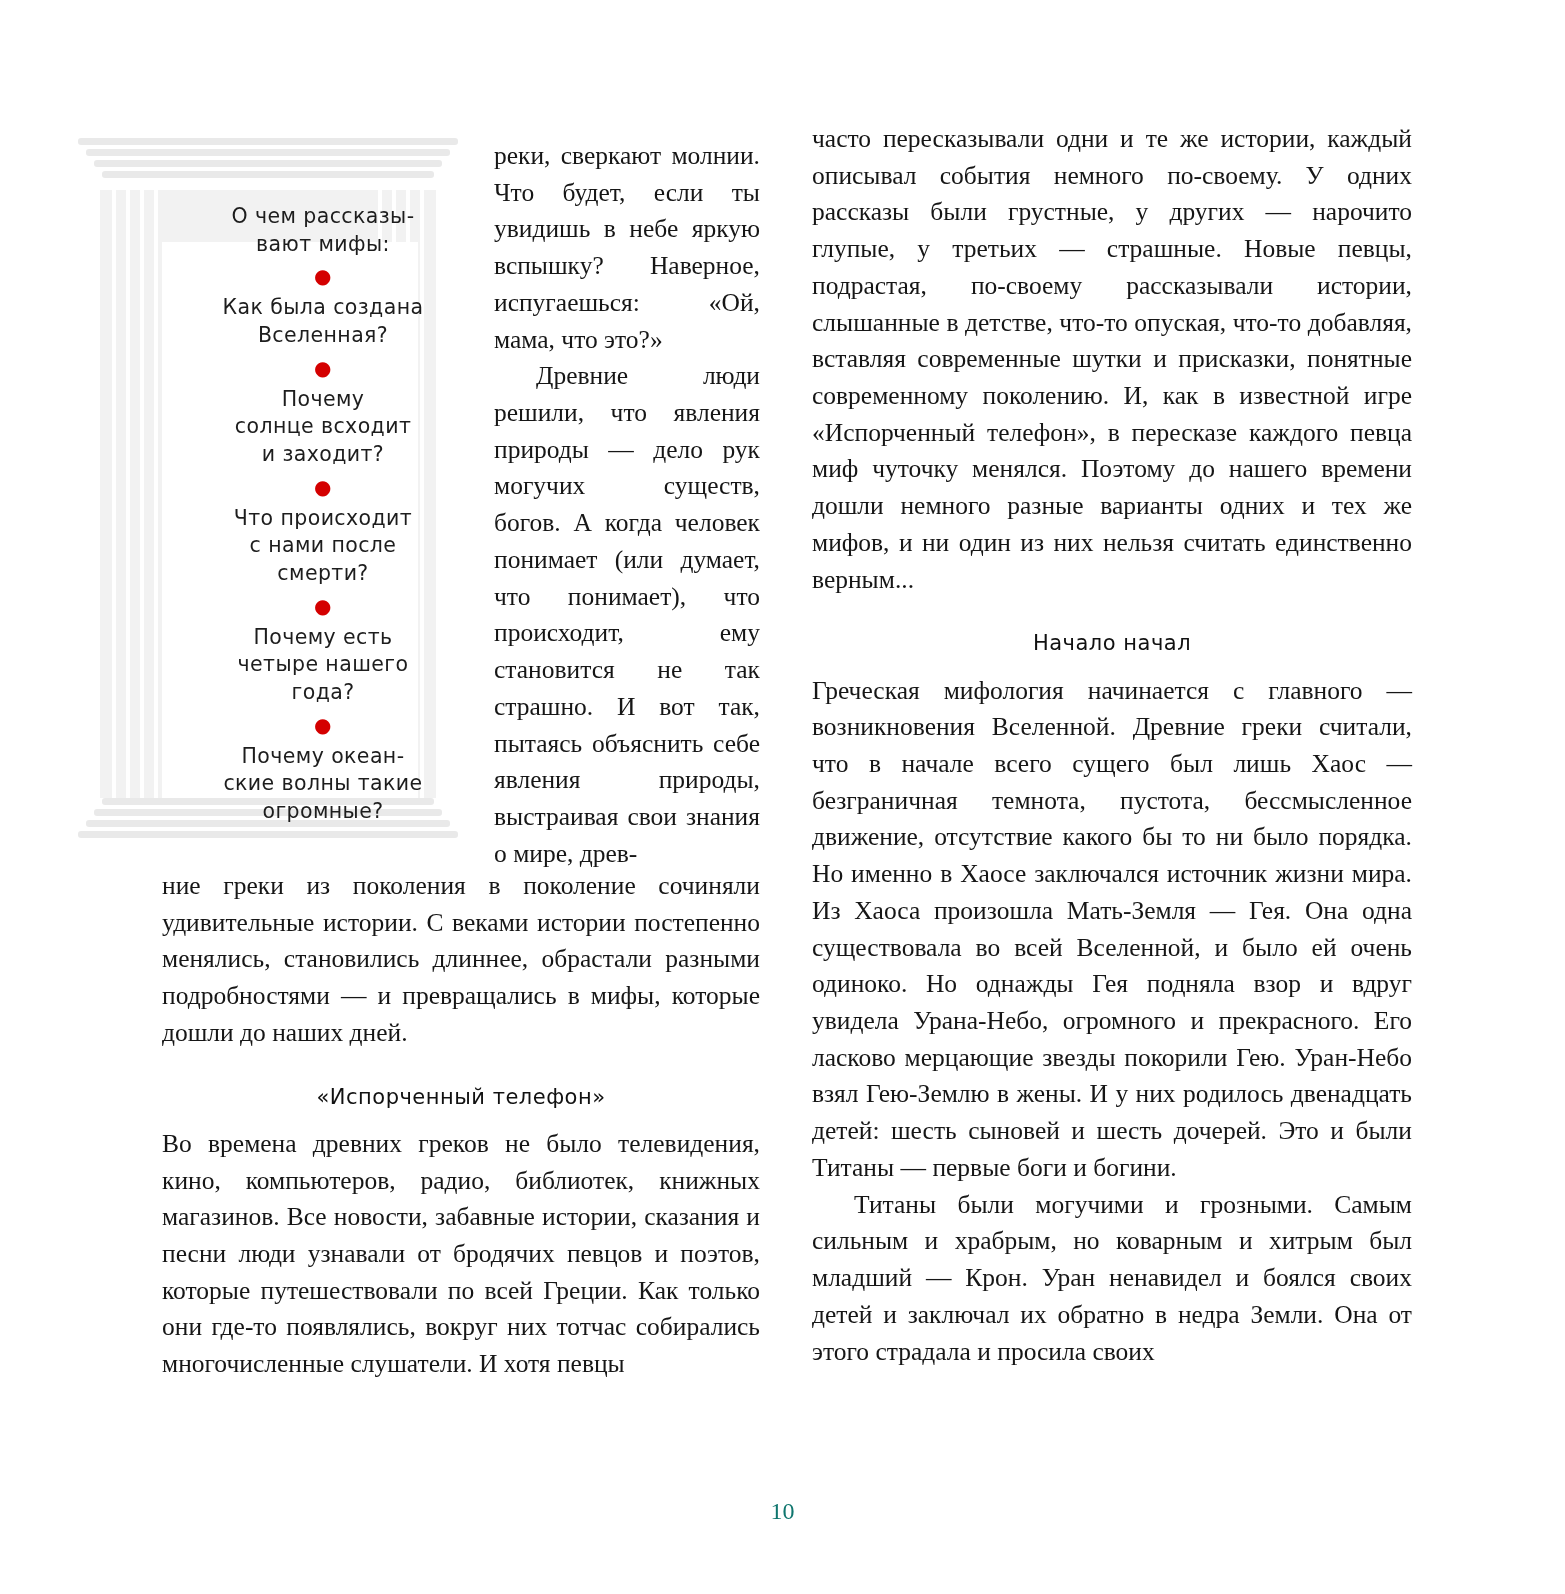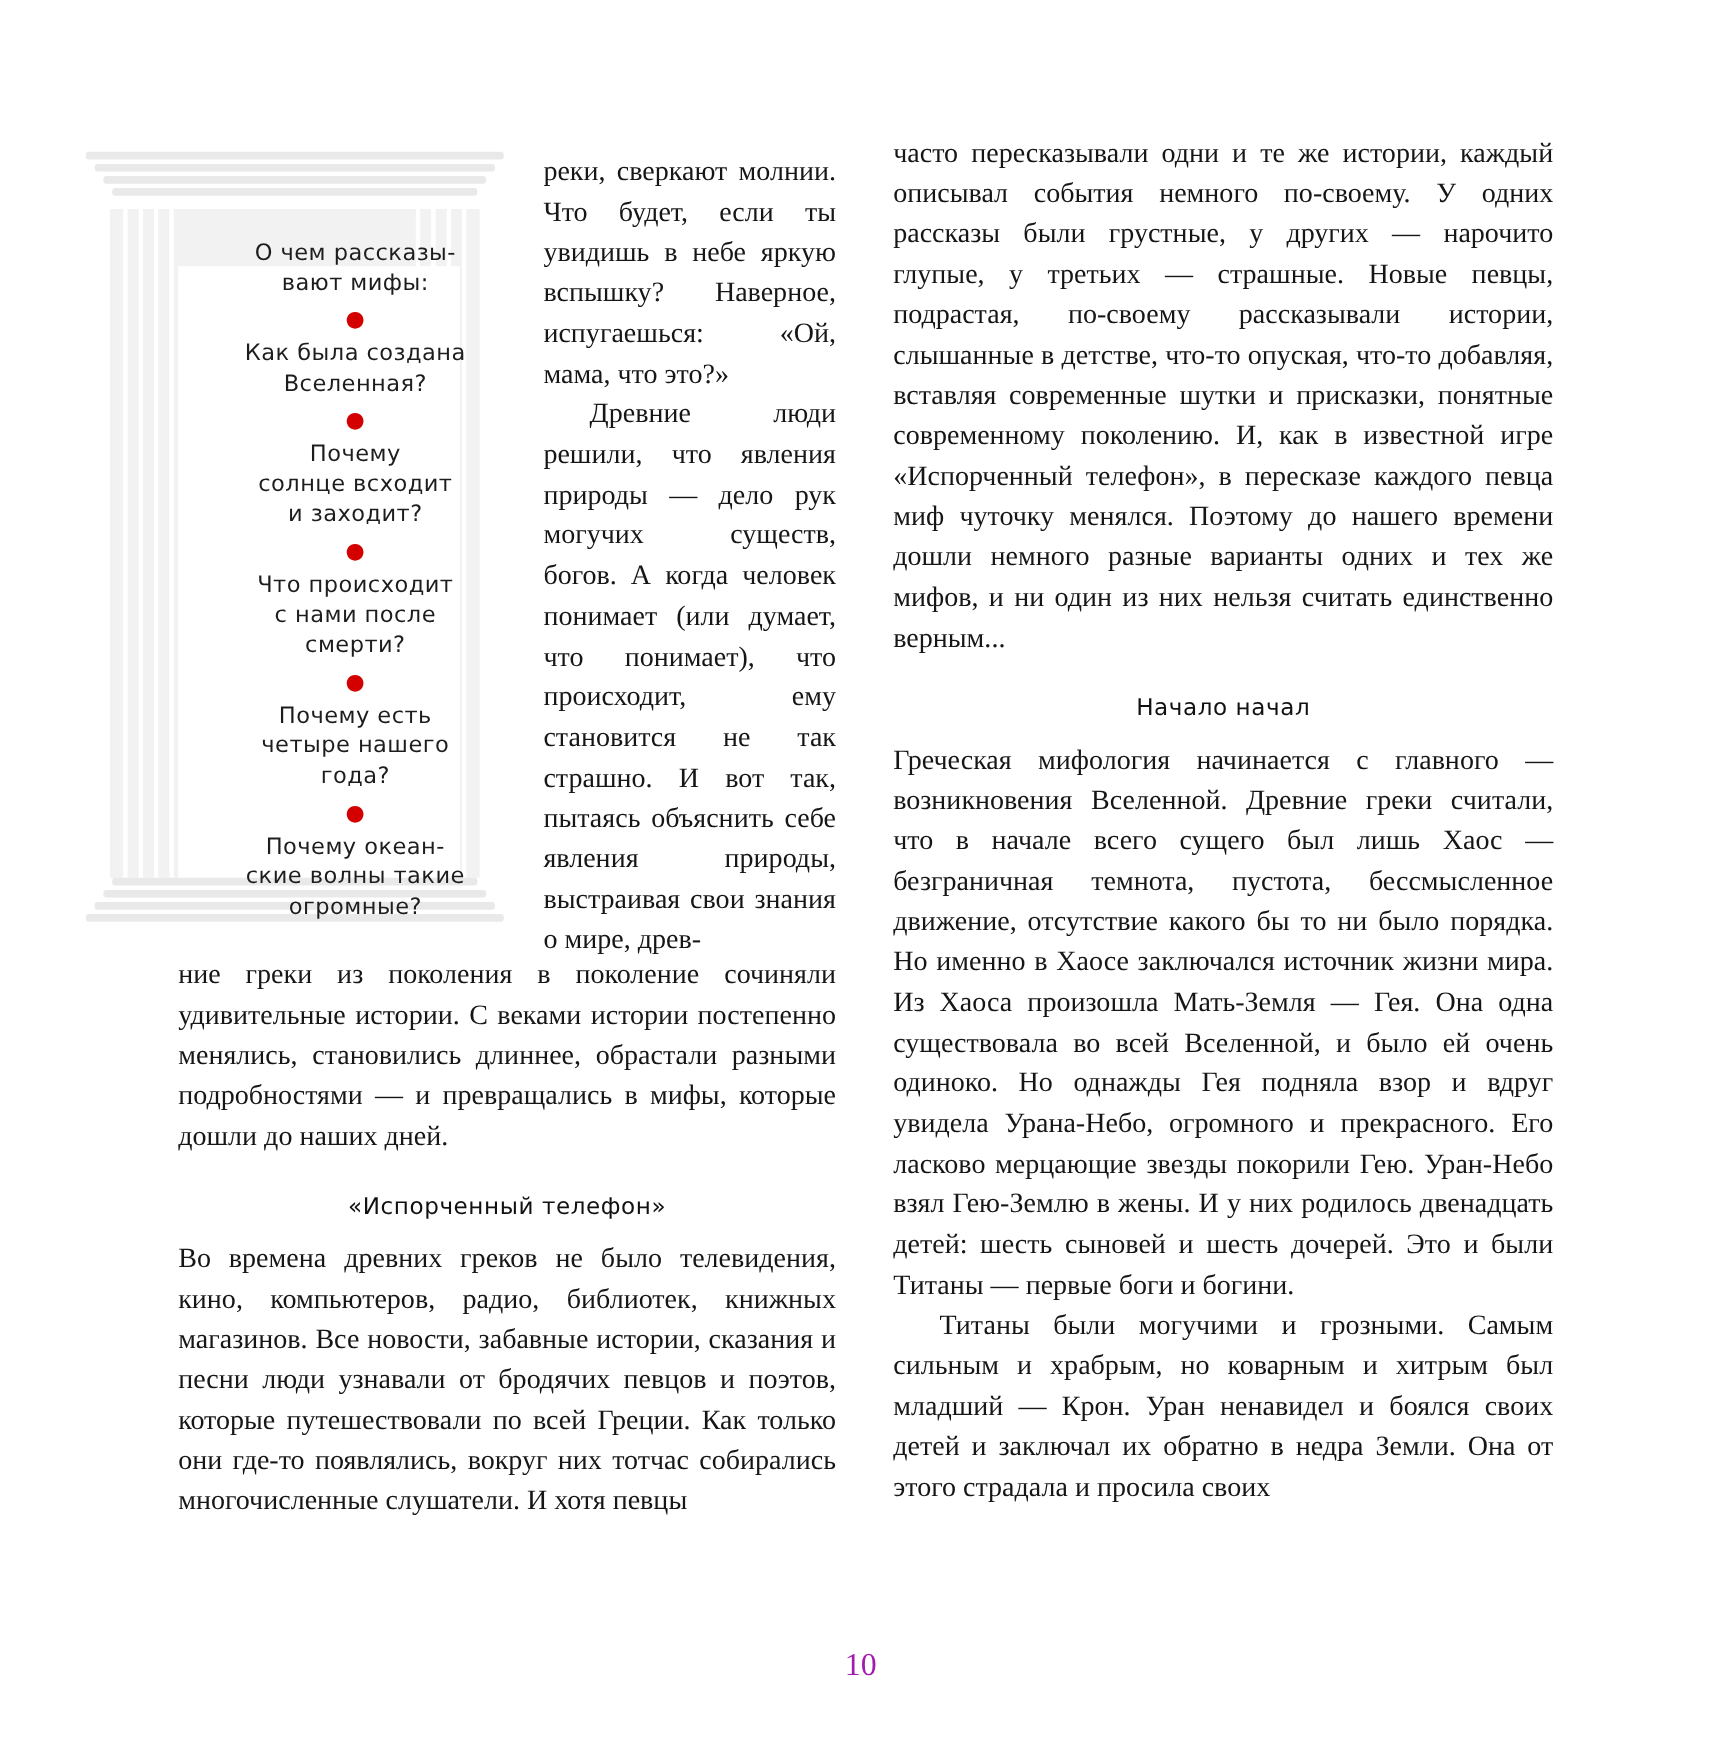--- a/index.html
+++ b/index.html
@@ -71,21 +71,21 @@
     left: 62px;
     top: 52px;
     width: 256px;
     height: 608px;
     background: #ffffff;
   }
 
   .sidebar-list {
     position: absolute;
     left: 100px;
-    top: 78px;
+    top: 65px;
     width: 290px;
     text-align: center;
     font-family: "DejaVu Sans", sans-serif;
     font-size: 20.5px;
     line-height: 1.35;
     color: #1d1d1d;
     letter-spacing: 0.4px;
   }
   .sidebar-item { margin: 0; }
   .sidebar-bullet {
@@ -133,22 +133,22 @@
     color: #111;
   }
 
   .page-number {
     position: absolute;
     left: 0;
     top: 1498px;
     width: 1565px;
     text-align: center;
     font-family: "Liberation Serif", serif;
-    font-size: 29px;
-    color: #a21caf;
+    font-size: 24px;
+    color: #0f766e;
   }
 </style>
 </head>
 <body>
 
 <div class="page">
 
   <div class="pillar-box">
 
     <div class="pillar-cap top">

